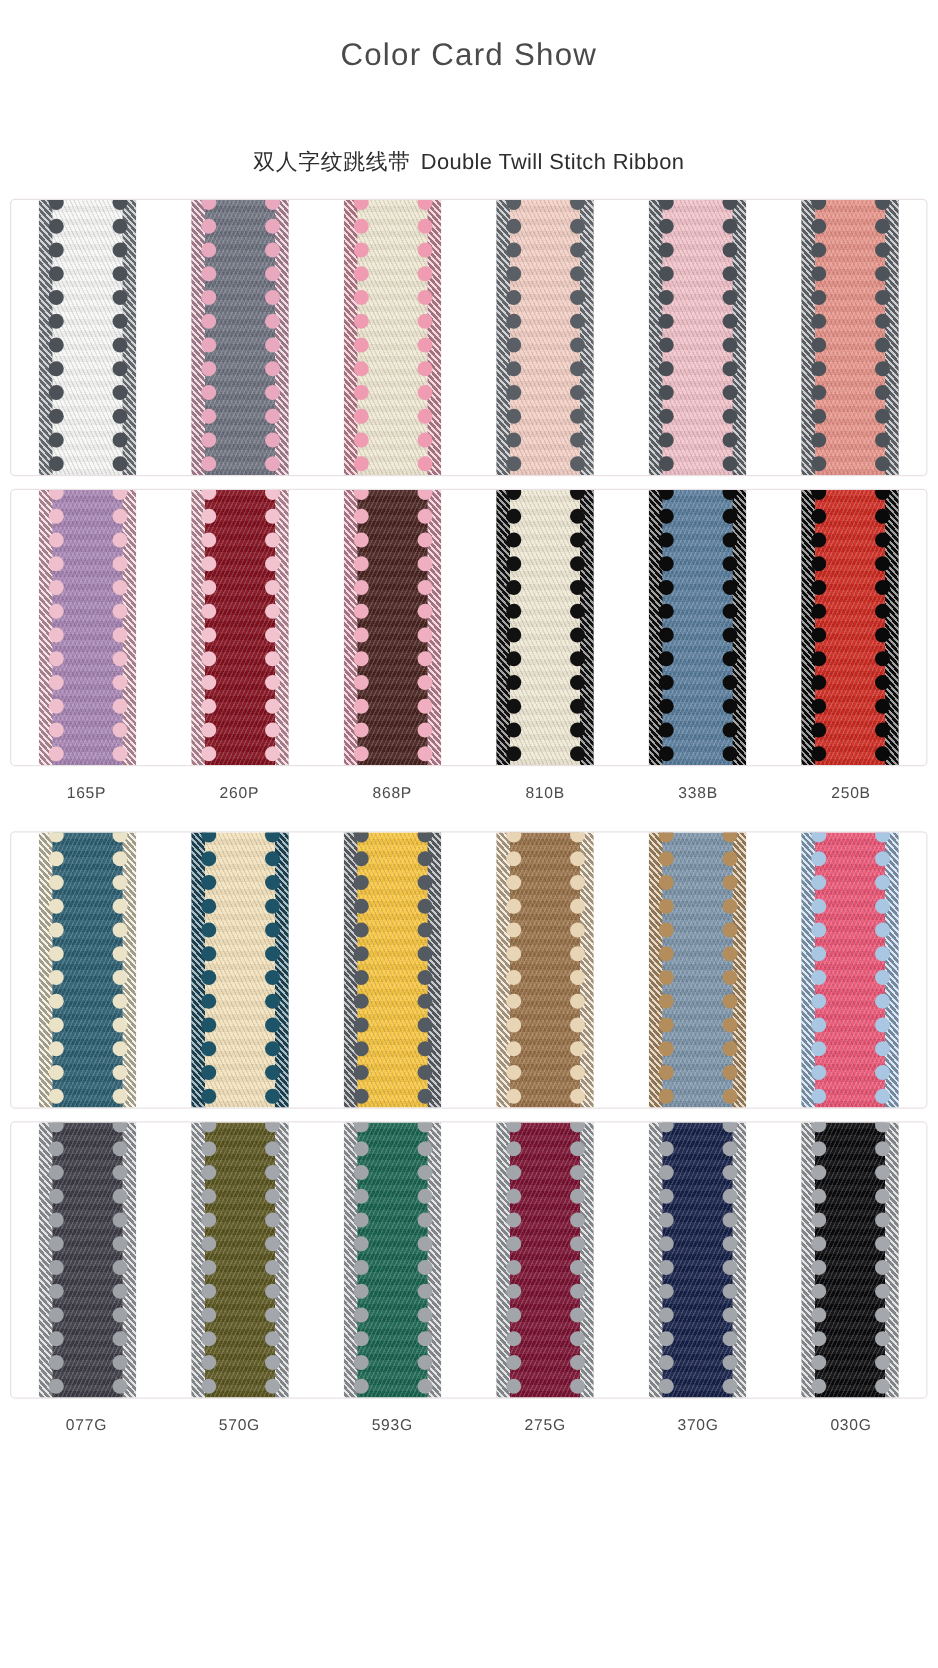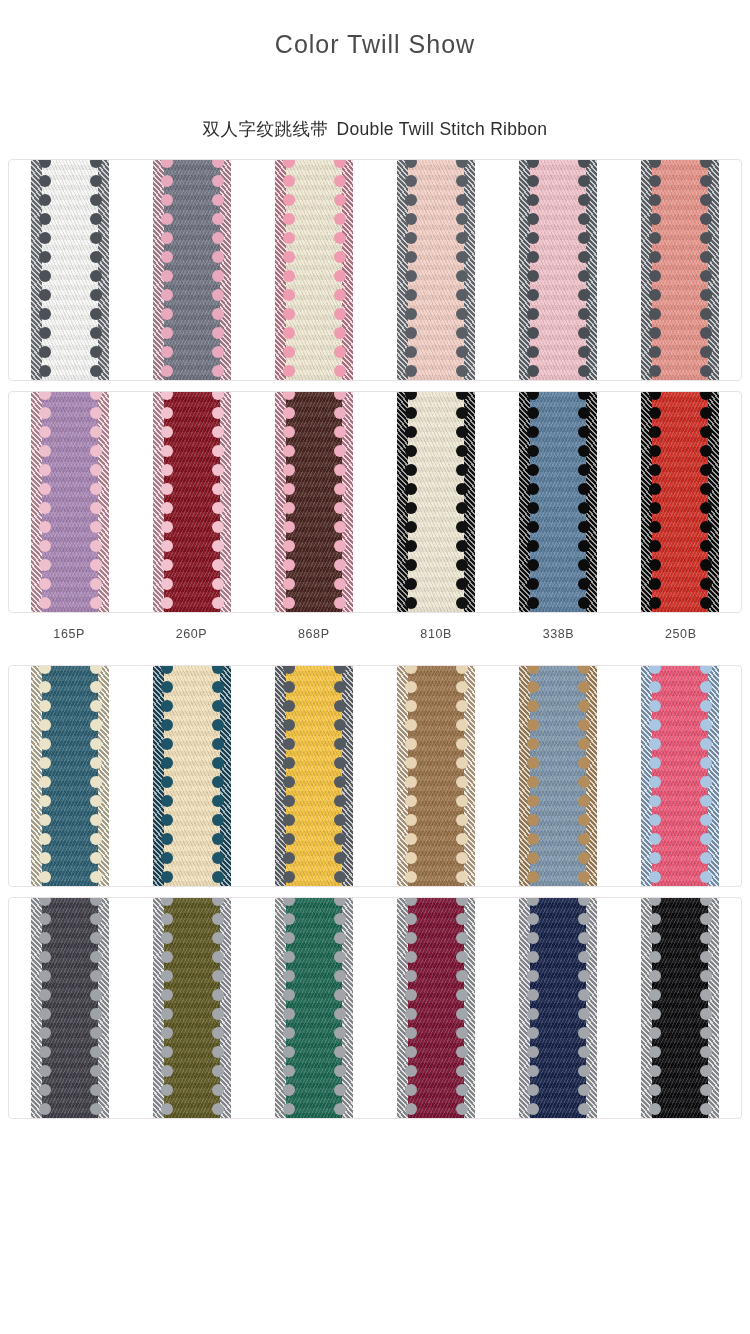--- a/index.html
+++ b/index.html
@@ -164,21 +164,21 @@
     font-size: 12.5px;
     color: #4b4b4b;
     letter-spacing: 0.6px;
     font-family: "Liberation Sans", "DejaVu Sans", sans-serif;
   }
 </style>
 </head>
 <body>
 
 <div class="header">
-  <div class="title-en">Color Twill Show</div>
+  <div class="title-en">Color Card Show</div>
 </div>
 
 <div class="section-head">
   <span class="sub-cn">双人字纹跳线带</span><span class="sub-en">Double Twill Stitch Ribbon</span>
 </div>
 
 <div class="rows" id="rows-container">
     <div class="swatch-row">
       <div class="row-card">
         <div class="swatch-cell">
@@ -1035,14 +1035,22 @@
               <i style="background-color: rgb(164, 168, 173);"></i>
               <i style="background-color: rgb(164, 168, 173);"></i>
               <i style="background-color: rgb(164, 168, 173);"></i>
               <i style="background-color: rgb(164, 168, 173);"></i>
               <i style="background-color: rgb(164, 168, 173);"></i>
               <i style="background-color: rgb(164, 168, 173);"></i>
             </div>
           </div>
         </div>
       </div>
+      <div class="labels">
+        <div class="label-cell">077G</div>
+        <div class="label-cell">570G</div>
+        <div class="label-cell">593G</div>
+        <div class="label-cell">275G</div>
+        <div class="label-cell">370G</div>
+        <div class="label-cell">030G</div>
+      </div>
     </div>
   </div>
 
 </body></html>

